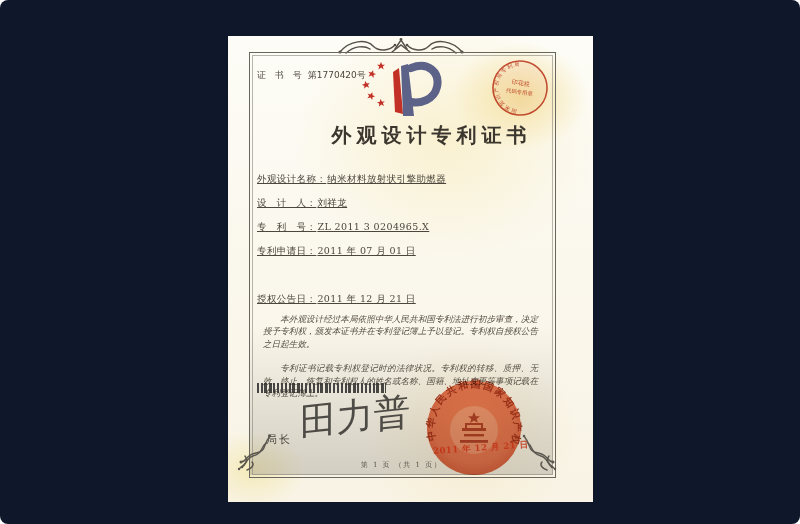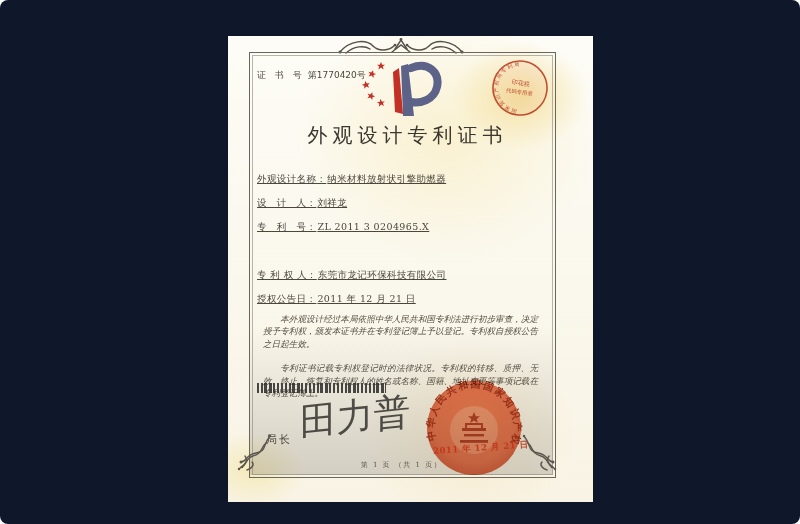--- a/index.html
+++ b/index.html
@@ -21,21 +21,21 @@
     border:1px solid #67675f;}
   .frame-inner{position:absolute;inset:2px;border:1px solid rgba(125,122,112,.55);}
   .grey-veil{position:absolute;left:22px;top:290px;width:303px;height:149px;
     background:linear-gradient(rgba(138,134,126,0), rgba(138,134,126,.34));}
 
   .cert-no{position:absolute;left:29px;top:33px;font-size:9px;color:#4c463d;white-space:nowrap;}
   .cert-no .lbl{letter-spacing:3px;margin-right:3px;}
   .cert-no .num{font-family:"DejaVu Sans","Liberation Sans",sans-serif;font-size:9px;}
 
   .title{position:absolute;left:21px;top:86px;width:317px;text-align:center;
-    font-size:20px;font-weight:normal;letter-spacing:5px;color:#3b362e;white-space:nowrap;}
+    font-size:20px;font-weight:bold;letter-spacing:5px;color:#3b362e;white-space:nowrap;padding-left:24px;}
 
   .row{position:absolute;left:29px;font-size:9.5px;color:#4c463d;white-space:nowrap;letter-spacing:.4px;text-decoration:underline;}
   .row .val{margin-left:1px;}
 
   .paras{position:absolute;left:23px;top:265px;width:299px;font-size:8.6px;
     font-style:italic;line-height:12.4px;color:#564f43;text-align:justify;}
   .paras p{margin:12px;text-indent:2em;}
 
   .barcode{position:absolute;left:29px;top:347px;width:129px;height:10px;
     background:
@@ -126,22 +126,22 @@
 
     <div class="row" style="top:137px">
       <span>外观设计名称：</span><span class="val">纳米材料放射状引擎助燃器</span>
     </div>
     <div class="row" style="top:161px">
       <span>设　计　人：</span><span class="val">刘祥龙</span>
     </div>
     <div class="row" style="top:185px">
       <span>专　利　号：</span><span class="val">ZL 2011 3 0204965.X</span>
     </div>
-    <div class="row" style="top:233px">
-      <span>专 利 权 人：</span><span class="val">东莞市龙记环保科技有限公司</span>
+    <div class="row" style="top:209px">
+      <span>专利申请日：</span><span class="val">2011 年 07 月 01 日</span>
     </div>
     <div class="row" style="top:257px">
       <span>授权公告日：</span><span class="val">2011 年 12 月 21 日</span>
     </div>
 
     <div class="paras">
       <p>本外观设计经过本局依照中华人民共和国专利法进行初步审查，决定授予专利权，颁发本证书并在专利登记簿上予以登记。专利权自授权公告之日起生效。</p>
       <p>专利证书记载专利权登记时的法律状况。专利权的转移、质押、无效、终止、恢复和专利权人的姓名或名称、国籍、地址变更等事项记载在专利登记簿上。</p>
     </div>
 

